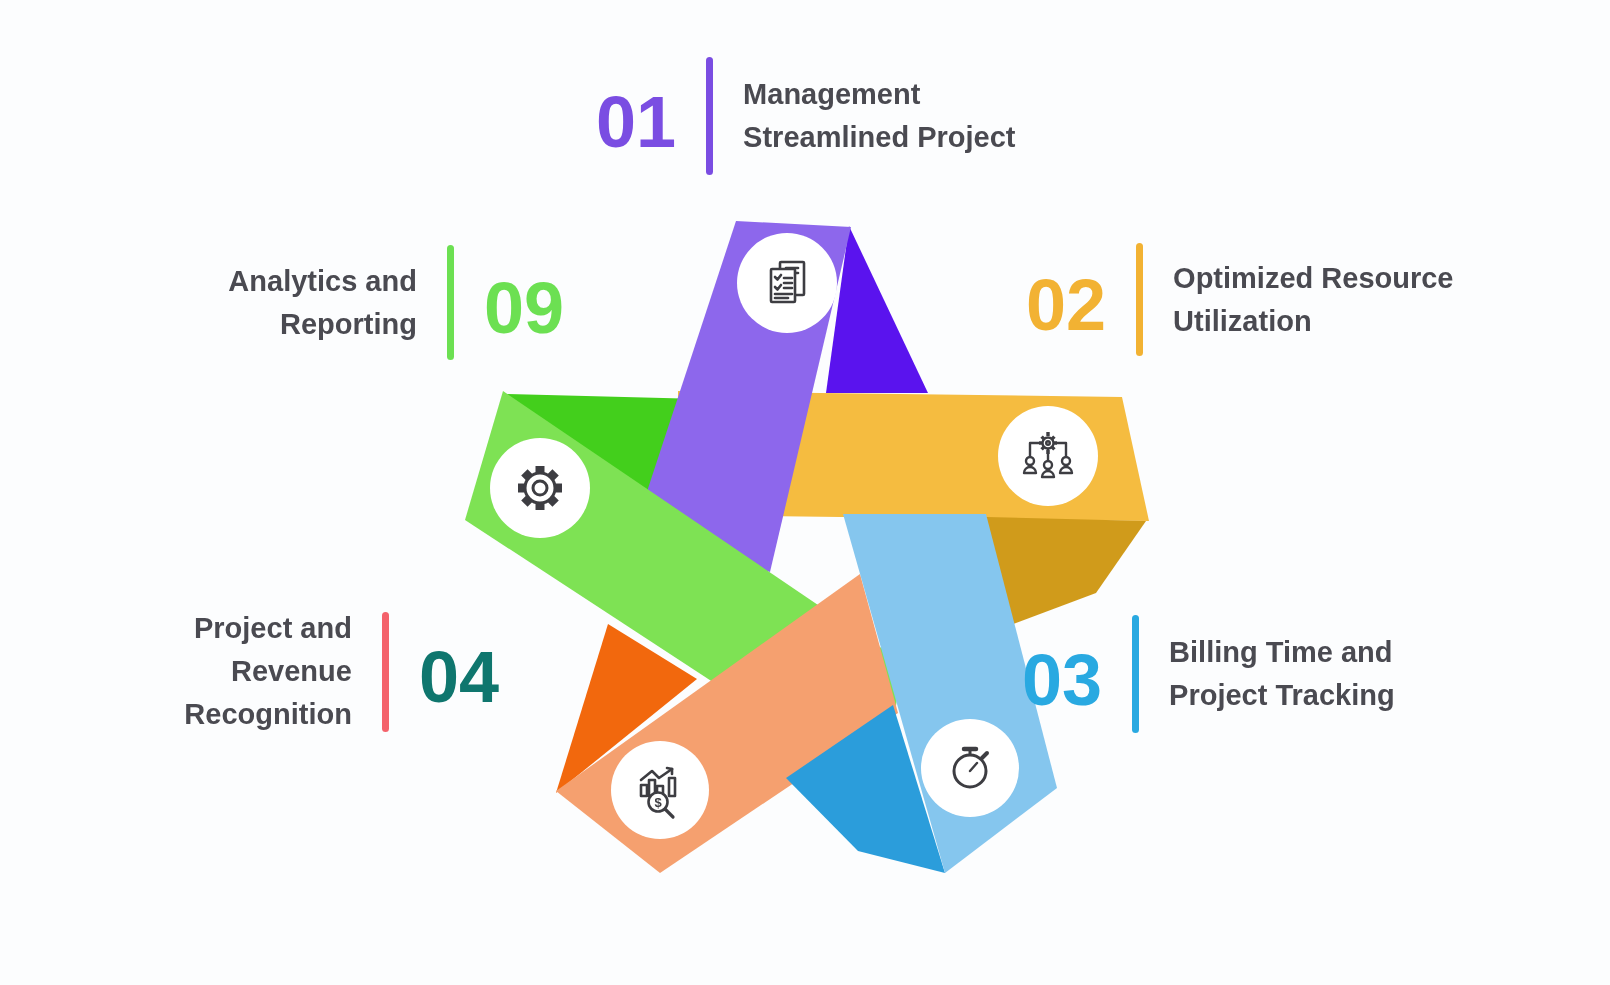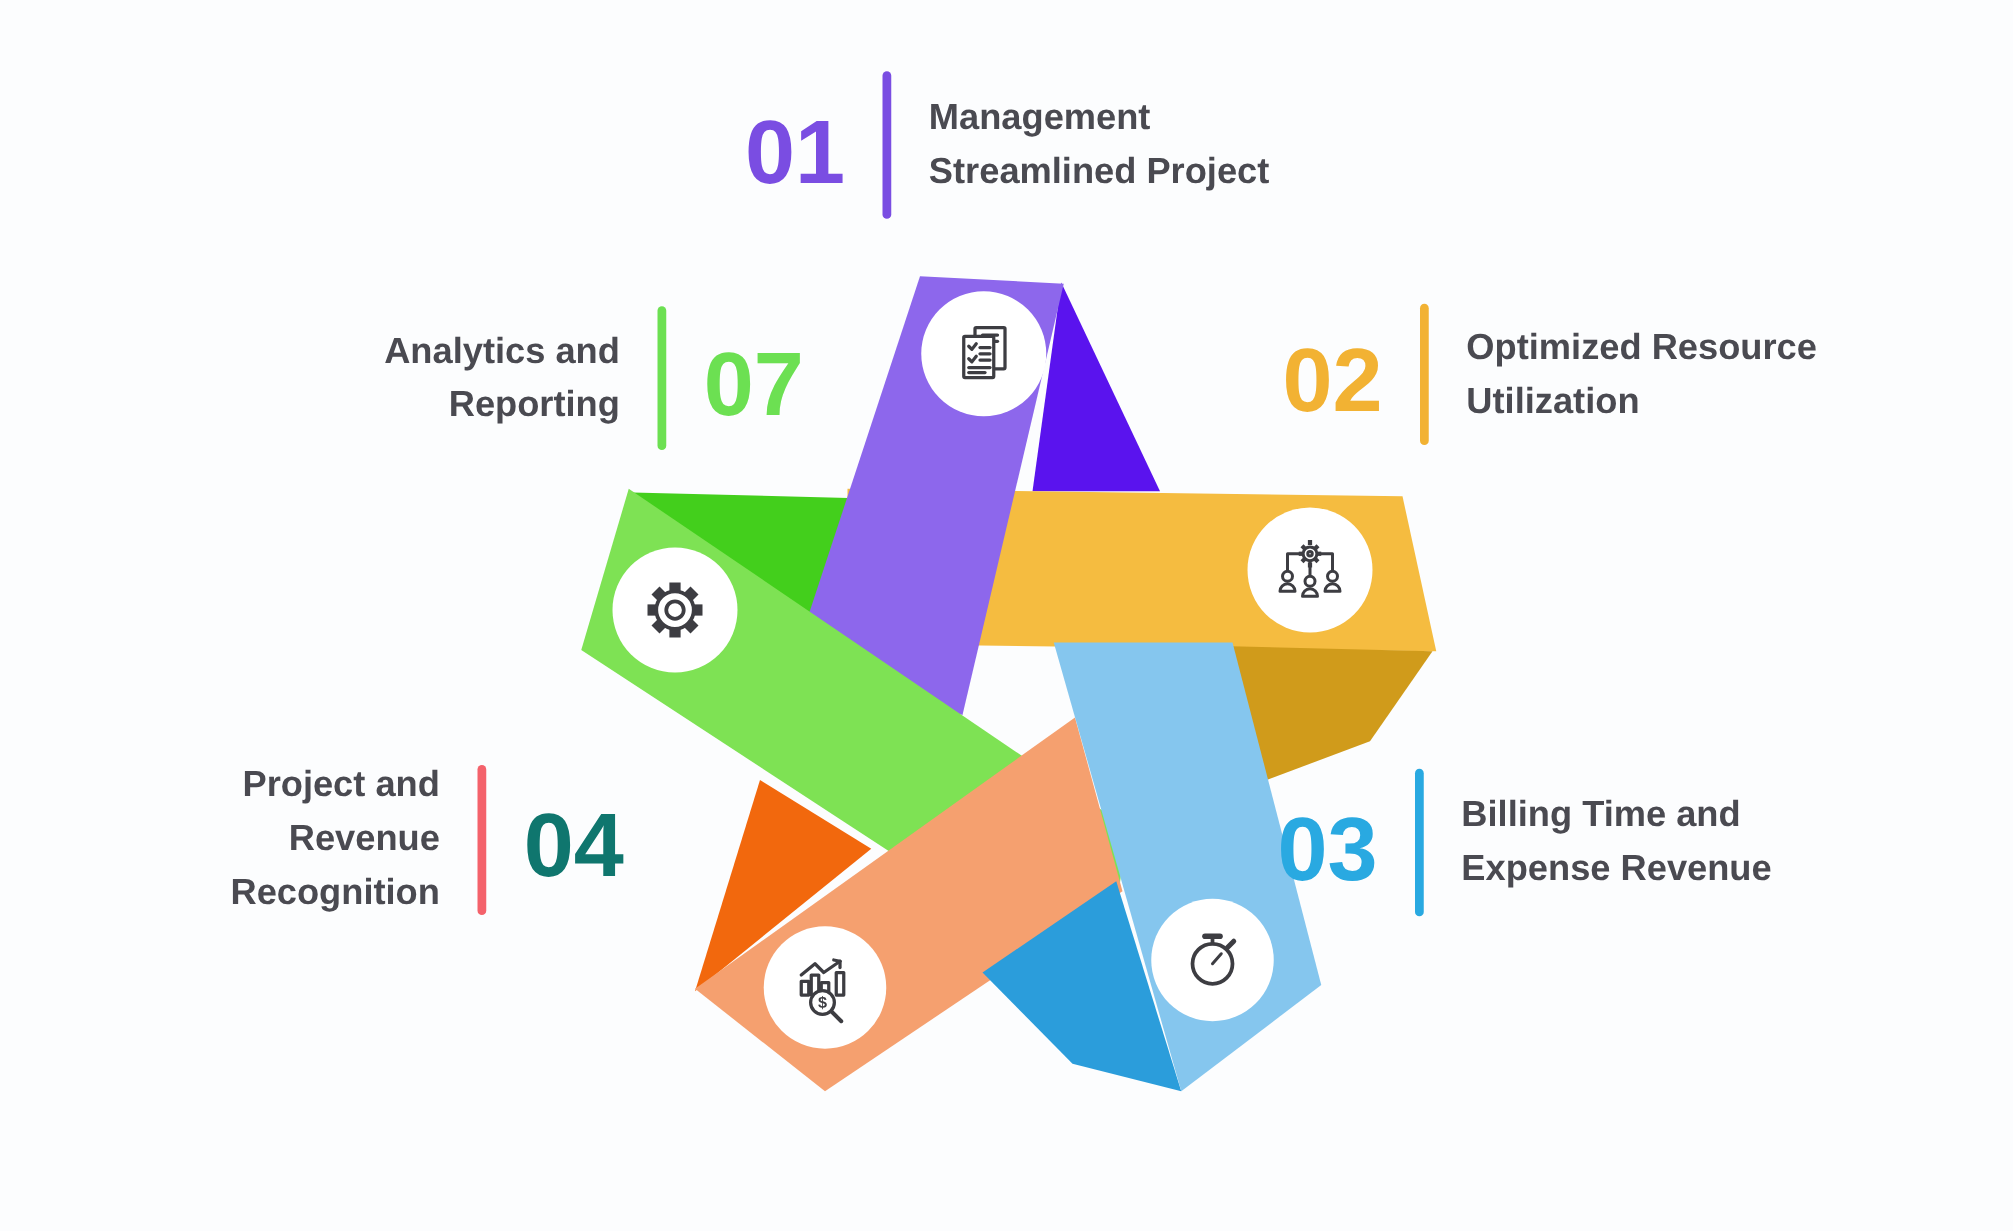--- a/index.html
+++ b/index.html
@@ -144,36 +144,36 @@
       <span style="display:block">Optimized Resource</span>
       <span style="display:block">Utilization</span>
     </div>
   </div>
 
   <div class="item side-right" style="left:1022px; top:615px;">
     <div class="num" style="color: rgb(41, 169, 225);">03</div>
     <div class="bar" style="height: 118px; background: rgb(41, 169, 225);"></div>
     <div class="label">
       <span style="display:block">Billing Time and</span>
-      <span style="display:block">Expense Revenue</span>
+      <span style="display:block">Project Tracking</span>
     </div>
   </div>
 
   <div class="item side-left" style="right:1111px; top:607px;">
     <div class="label">
       <span style="display:block">Project and</span>
       <span style="display:block">Revenue</span>
       <span style="display:block">Recognition</span>
     </div>
     <div class="bar" style="height: 120px; background: rgb(244, 98, 107);"></div>
     <div class="num" style="color: #0f766e;">04</div>
   </div>
 
-  <div class="item side-left" style="right:967px; top:245px;">
+  <div class="item side-left" style="right:1046px; top:245px;">
     <div class="label">
       <span style="display:block">Analytics and</span>
       <span style="display:block">Reporting</span>
     </div>
     <div class="bar" style="height: 115px; background: rgb(108, 224, 82);"></div>
-    <div class="num" style="color: rgb(108, 224, 82);">07</div>
+    <div class="num" style="color: rgb(108, 224, 82);">09</div>
   </div>
 
 </div>
 
 </body></html>

